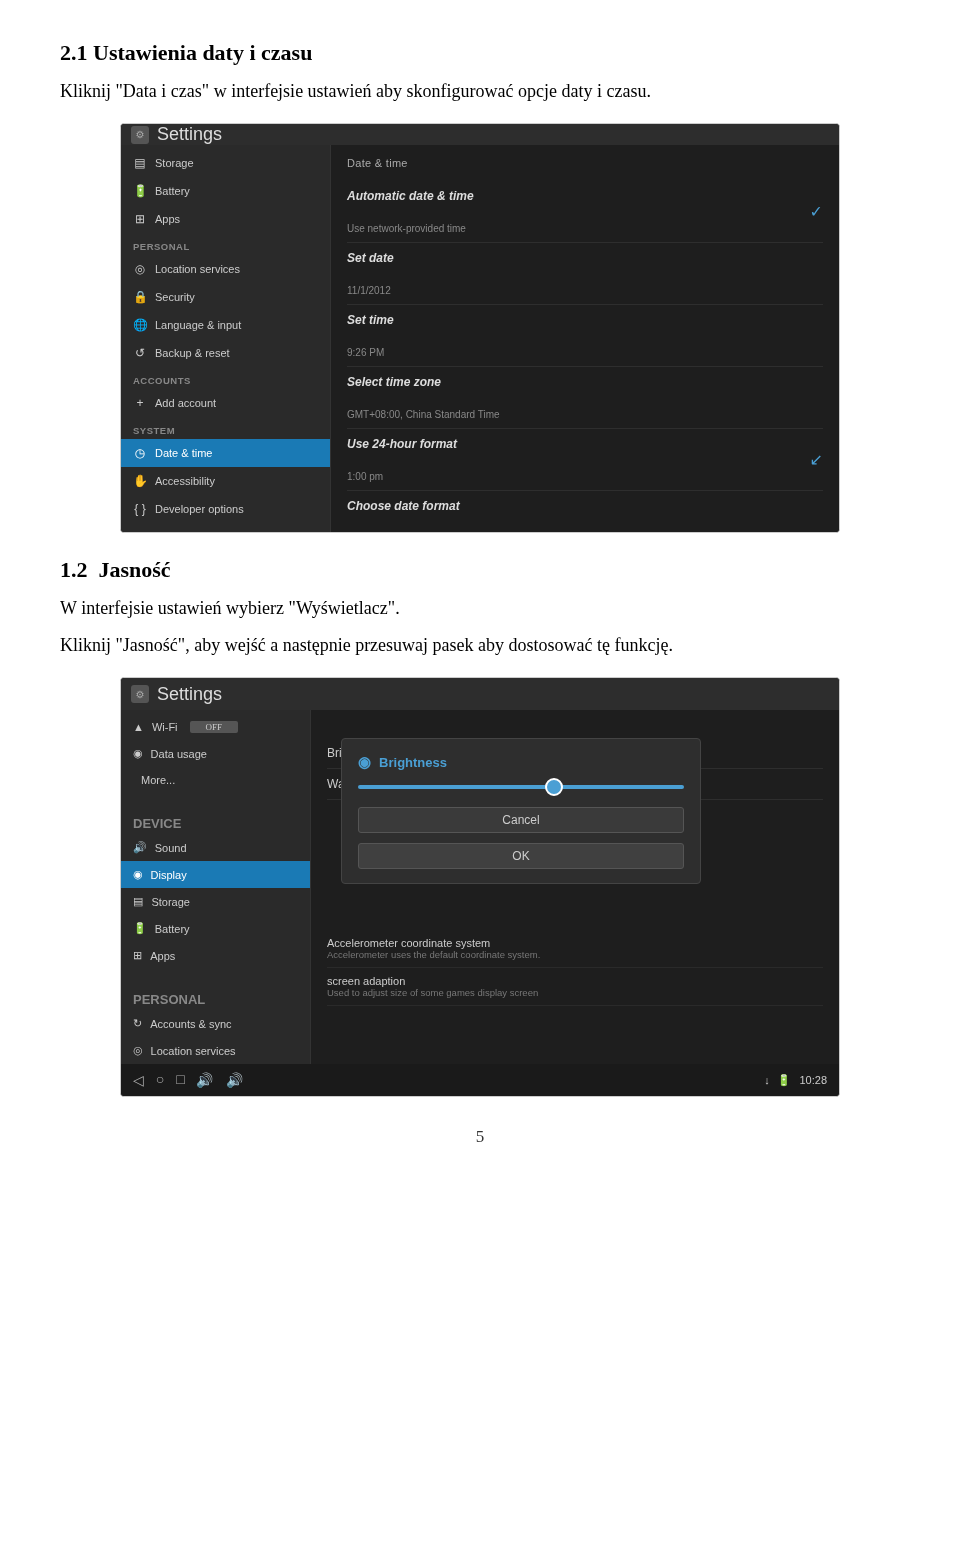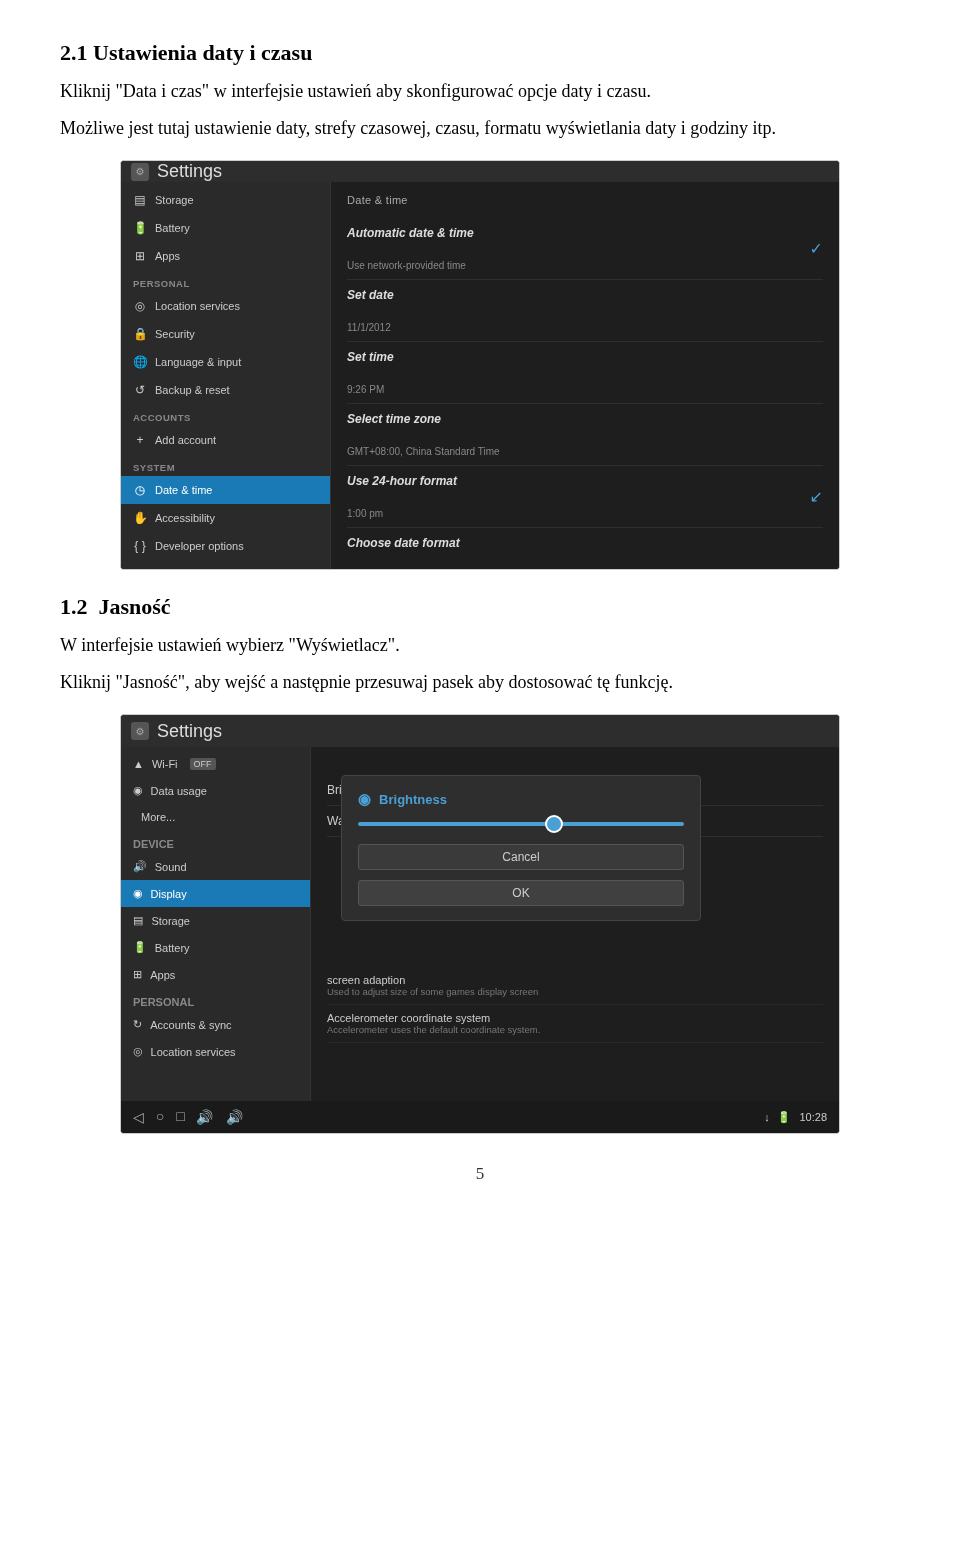--- a/index.html
+++ b/index.html
@@ -177,23 +177,24 @@
       display: flex;
       align-items: center;
       gap: 8px;
     }
     .sc2-sidebar-item.active {
       background: #1a7ab5;
       color: #fff;
     }
     .sc2-sidebar-item.section-label {
       color: #888;
-      font-size: 11px;
+      font-size: 13px;
       font-weight: bold;
       padding: 8px 10px 3px 12px;
+      margin-top: 15px;
     }
     .sc2-main {
       flex: 1;
       background: #1e1e1e;
       padding: 28px 16px;
       font-family: Arial, sans-serif;
       position: relative;
     }
     .sc2-main-row {
       padding: 10px 0;
@@ -284,21 +285,20 @@
       display: flex; gap: 8px; align-items: center;
       color: #ccc; font-size: 11px; font-family: Arial, sans-serif;
     }
   </style>
 </head>
 <body>
 
 <div>
   <div class="section-title">2.1 Ustawienia daty i czasu</div>
   <p class="body-text">Kliknij "Data i czas" w interfejsie ustawień aby skonfigurować opcje daty i czasu.</p>
-  <p class="body-text">Możliwe jest tutaj ustawienie daty, strefy czasowej, czasu, formatu wyświetlania daty i godziny itp.</p>
 </div>
 
 <div class="screenshot-container sc1">
 
   <div class="sc1-titlebar">
     <div class="sc1-titlebar-icon">⚙</div>
     <span class="sc1-titlebar-text">Settings</span>
   </div>
 
   <div class="sc1-body">
@@ -419,21 +419,21 @@
     <span class="sc1-titlebar-text">Settings</span>
   </div>
 
   <div class="sc2-body">
 
     <div class="sc2-sidebar">
 
     <div class="sc2-sidebar-item">
           <span class="icon">▲</span>
           <span>Wi-Fi</span>
-          <span style="background: rgb(85, 85, 85); color: rgb(204, 204, 204); font-size: 9px; padding: 1px 4px; border-radius: 2px; margin-left: 4px;">OFF</span>
+          <span style="background: rgb(85, 85, 85); color: rgb(204, 204, 204); font-size: 9px; padding: 1px 16px; border-radius: 2px; margin-left: 4px; font-family: Liberation Serif, serif;">OFF</span>
         </div>
         <div class="sc2-sidebar-item">
           <span class="icon">◉</span>
           <span>Data usage</span>
         </div>
         <div class="sc2-sidebar-item">
           <span class="icon"></span>
           <span>More...</span>
         </div>
         <div class="sc2-sidebar-item section-label">DEVICE</div>
@@ -485,26 +485,26 @@
           <div class="brightness-slider-thumb"></div>
         </div>
         <div class="brightness-dialog-buttons">
           <button class="dialog-btn">Cancel</button>
           <button class="dialog-btn ok">OK</button>
         </div>
       </div>
 
       <div style="margin-top: 130px;">
         <div class="sc2-main-row-small">
+          <div class="row-label">Accelerometer coordinate system</div>
+          <div class="row-sub">Accelerometer uses the default coordinate system.</div>
+        </div>
+        <div class="sc2-main-row-small">
           <div class="row-label">screen adaption</div>
           <div class="row-sub">Used to adjust size of some games display screen</div>
-        </div>
-        <div class="sc2-main-row-small">
-          <div class="row-label">Accelerometer coordinate system</div>
-          <div class="row-sub">Accelerometer uses the default coordinate system.</div>
         </div>
       </div>
     </div>
   </div>
 
   <div class="sc2-bottombar">
     <div class="sc1-bottombar-left">
       <span class="nav-icon">◁</span>
       <span class="nav-icon">○</span>
       <span class="nav-icon">□</span>

